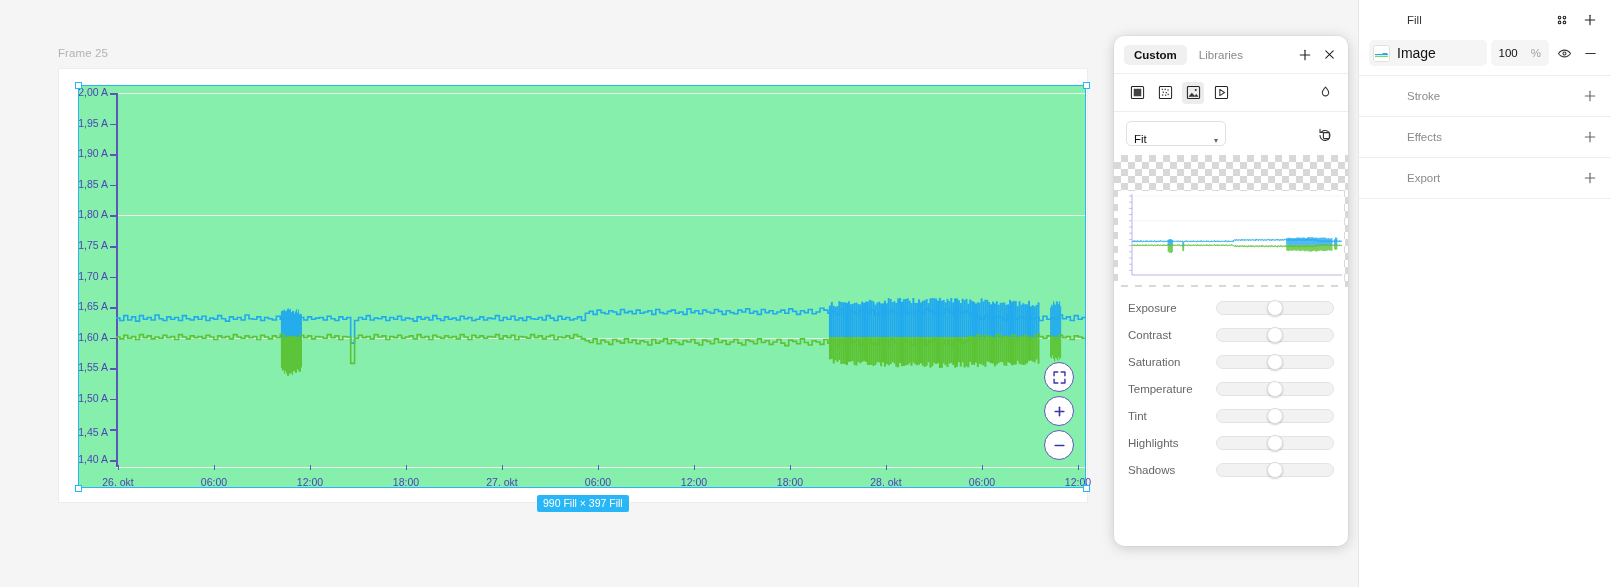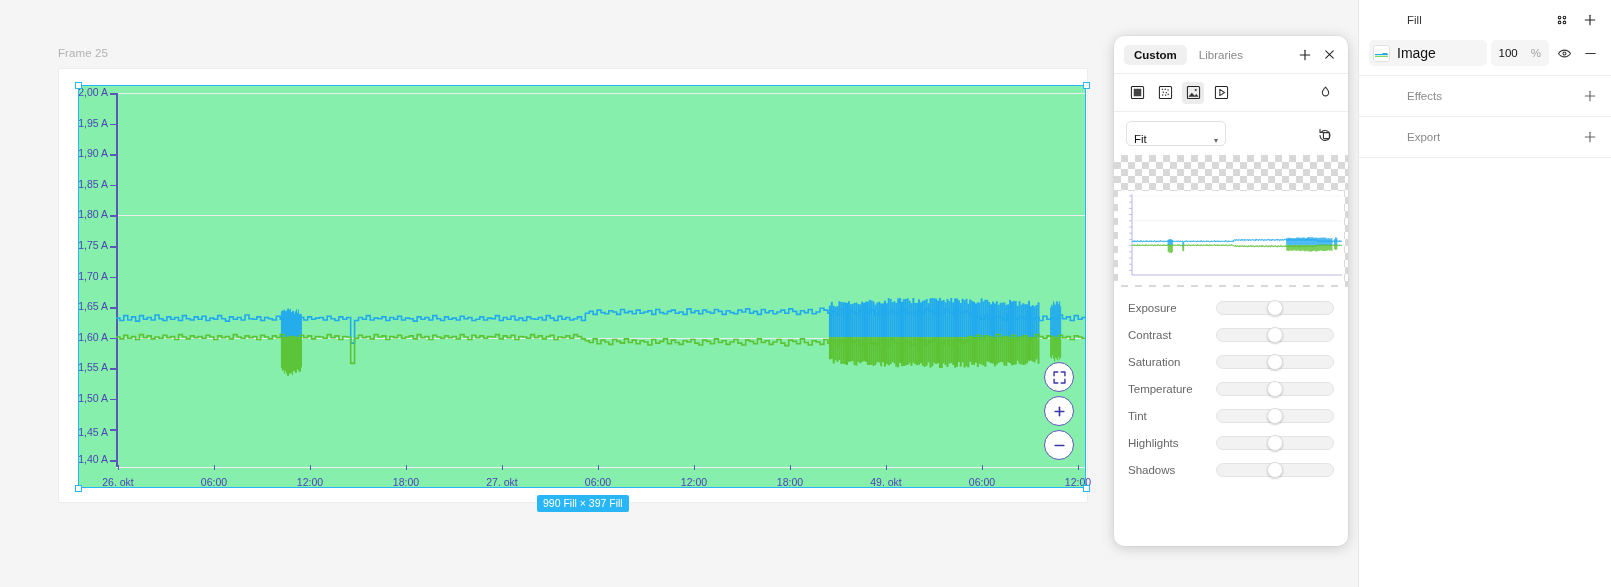--- a/index.html
+++ b/index.html
@@ -394,21 +394,21 @@
           <div class="xtick-label" style="left: 328px;">18:00</div>
           <div class="xtick-mark" style="left: 328px;"></div>
           <div class="xtick-label" style="left: 424px;">27. okt</div>
           <div class="xtick-mark" style="left: 424px;"></div>
           <div class="xtick-label" style="left: 520px;">06:00</div>
           <div class="xtick-mark" style="left: 520px;"></div>
           <div class="xtick-label" style="left: 616px;">12:00</div>
           <div class="xtick-mark" style="left: 616px;"></div>
           <div class="xtick-label" style="left: 712px;">18:00</div>
           <div class="xtick-mark" style="left: 712px;"></div>
-          <div class="xtick-label" style="left: 808px;">49. okt</div>
+          <div class="xtick-label" style="left: 808px;">28. okt</div>
           <div class="xtick-mark" style="left: 808px;"></div>
           <div class="xtick-label" style="left: 904px;">06:00</div>
           <div class="xtick-mark" style="left: 904px;"></div>
           <div class="xtick-label" style="left: 1000px;">12:00</div>
           <div class="xtick-mark" style="left: 1000px;"></div>
         </div>
       <div class="plot">
         <svg id="plot-svg" width="970" height="383" viewBox="0 0 970 383" preserveAspectRatio="none">
             <g>
               <rect x="164.90" y="226.38" width="1.05" height="25.68" fill="#22aaee"></rect>
@@ -1050,20 +1050,32 @@
           </svg>
         </div>
         <div class="row-icon">
           <svg width="15" height="15" viewBox="0 0 16 16" stroke="#333" stroke-width="1.2" stroke-linecap="round">
             <path d="M3 8h10"></path>
           </svg>
         </div>
       </div>
     </div>
 
+    <div class="sec">
+      <div class="sec-head">
+        <div class="sec-title muted">Stroke</div>
+        <div class="sec-spacer"></div>
+        <div class="sec-icon">
+          <svg width="14" height="14" viewBox="0 0 16 16" stroke="#666" stroke-width="1.3" stroke-linecap="round">
+            <path d="M8 2.6v10.8"></path>
+              <path d="M2.6 8h10.8"></path>
+          </svg>
+        </div>
+      </div>
+    </div>
 
     <div class="sec">
       <div class="sec-head">
         <div class="sec-title muted">Effects</div>
         <div class="sec-spacer"></div>
         <div class="sec-icon">
           <svg width="14" height="14" viewBox="0 0 16 16" stroke="#666" stroke-width="1.3" stroke-linecap="round">
             <path d="M8 2.6v10.8"></path>
               <path d="M2.6 8h10.8"></path>
           </svg>

